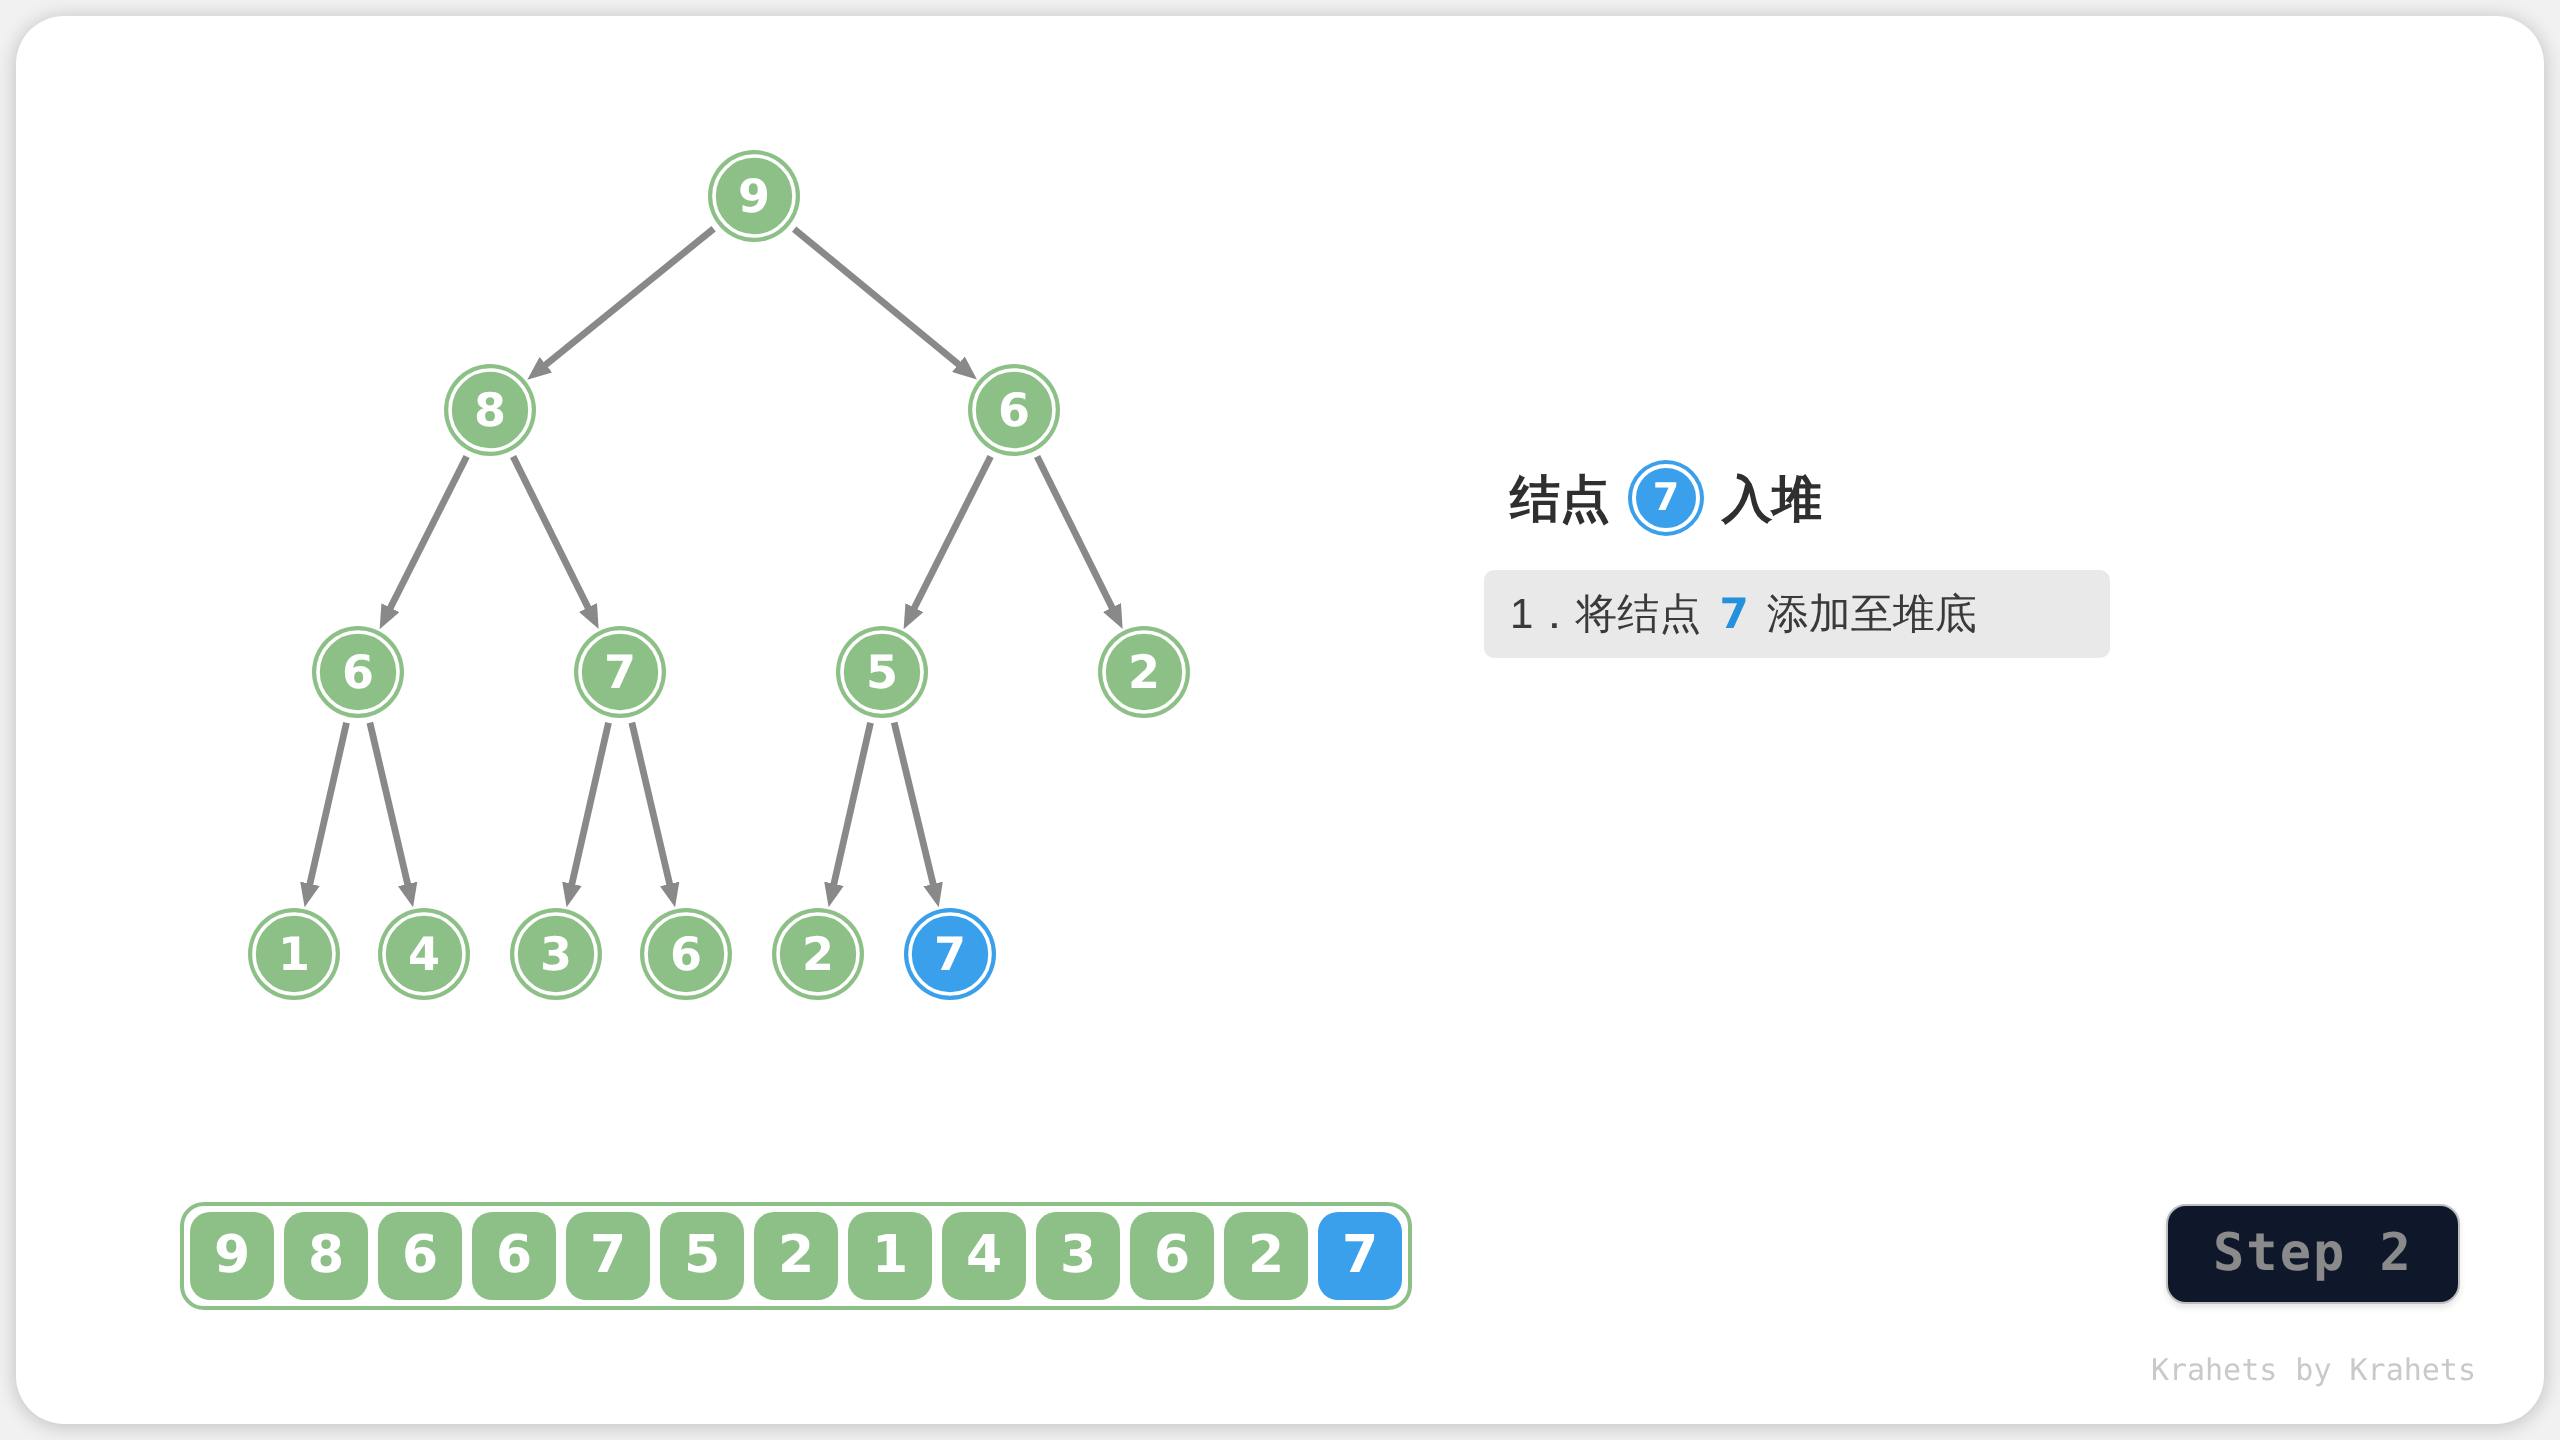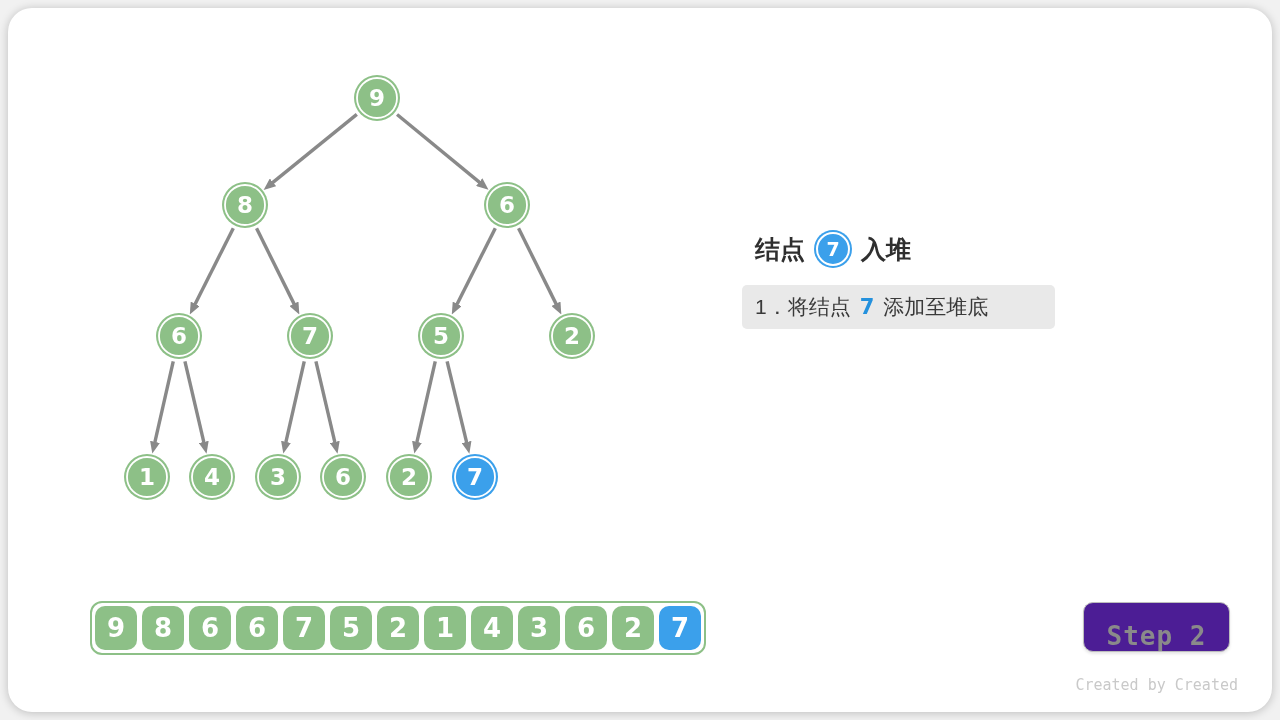--- a/index.html
+++ b/index.html
@@ -89,26 +89,26 @@
     font-size: 26px;
     font-weight: bold;
     font-family: "DejaVu Sans", sans-serif;
   }
   
   .step-btn {
     position: absolute;
     left: 1075px; top: 594px;
     width: 147px; height: 50px;
     box-sizing: border-box;
-    background: #4c1d95;
+    background: #0f172a;
     border: 1.5px solid #bdbdbd;
     border-radius: 10px;
     box-shadow: 0 2px 3px rgba(0,0,0,0.10);
     display: flex;
-    align-items: flex-end;
+    align-items: center;
     justify-content: center;
     font-family: "DejaVu Sans Mono", monospace;
     font-size: 26px;
     font-weight: bold;
     color: #8a8a8a;
     letter-spacing: 1px;
     cursor: pointer;
   }
   .credit {
     position: absolute;
@@ -236,14 +236,14 @@
       <div class="cell" style="background: rgb(141, 192, 135);">3</div>
       <div class="cell" style="background: rgb(141, 192, 135);">6</div>
       <div class="cell" style="background: rgb(141, 192, 135);">2</div>
       <div class="cell" style="background: rgb(59, 160, 235);">7</div>
     </div>
 
   <div class="step-btn">
     <span>Step 2</span>
   </div>
 
-  <div class="credit">Created by Created</div>
+  <div class="credit">Krahets by Krahets</div>
 </div>
 
 </body></html>

